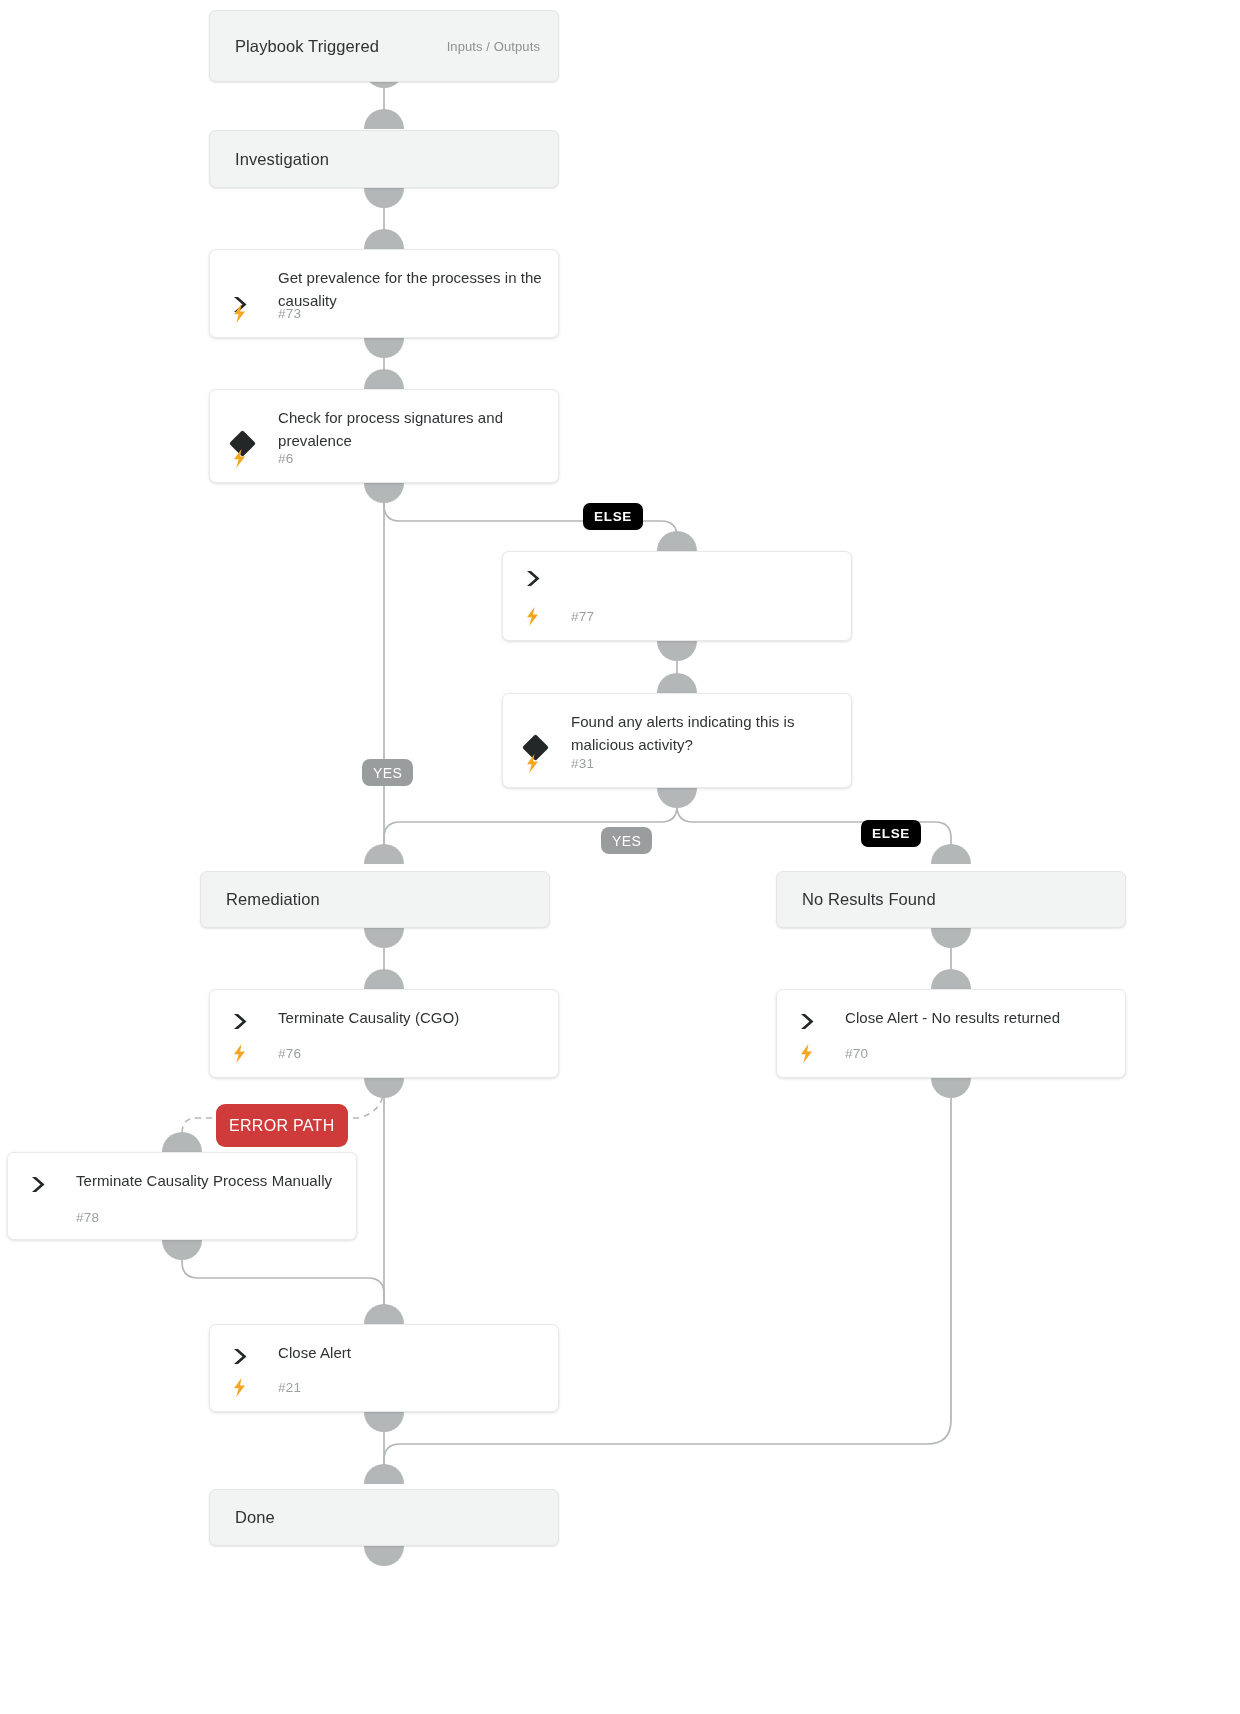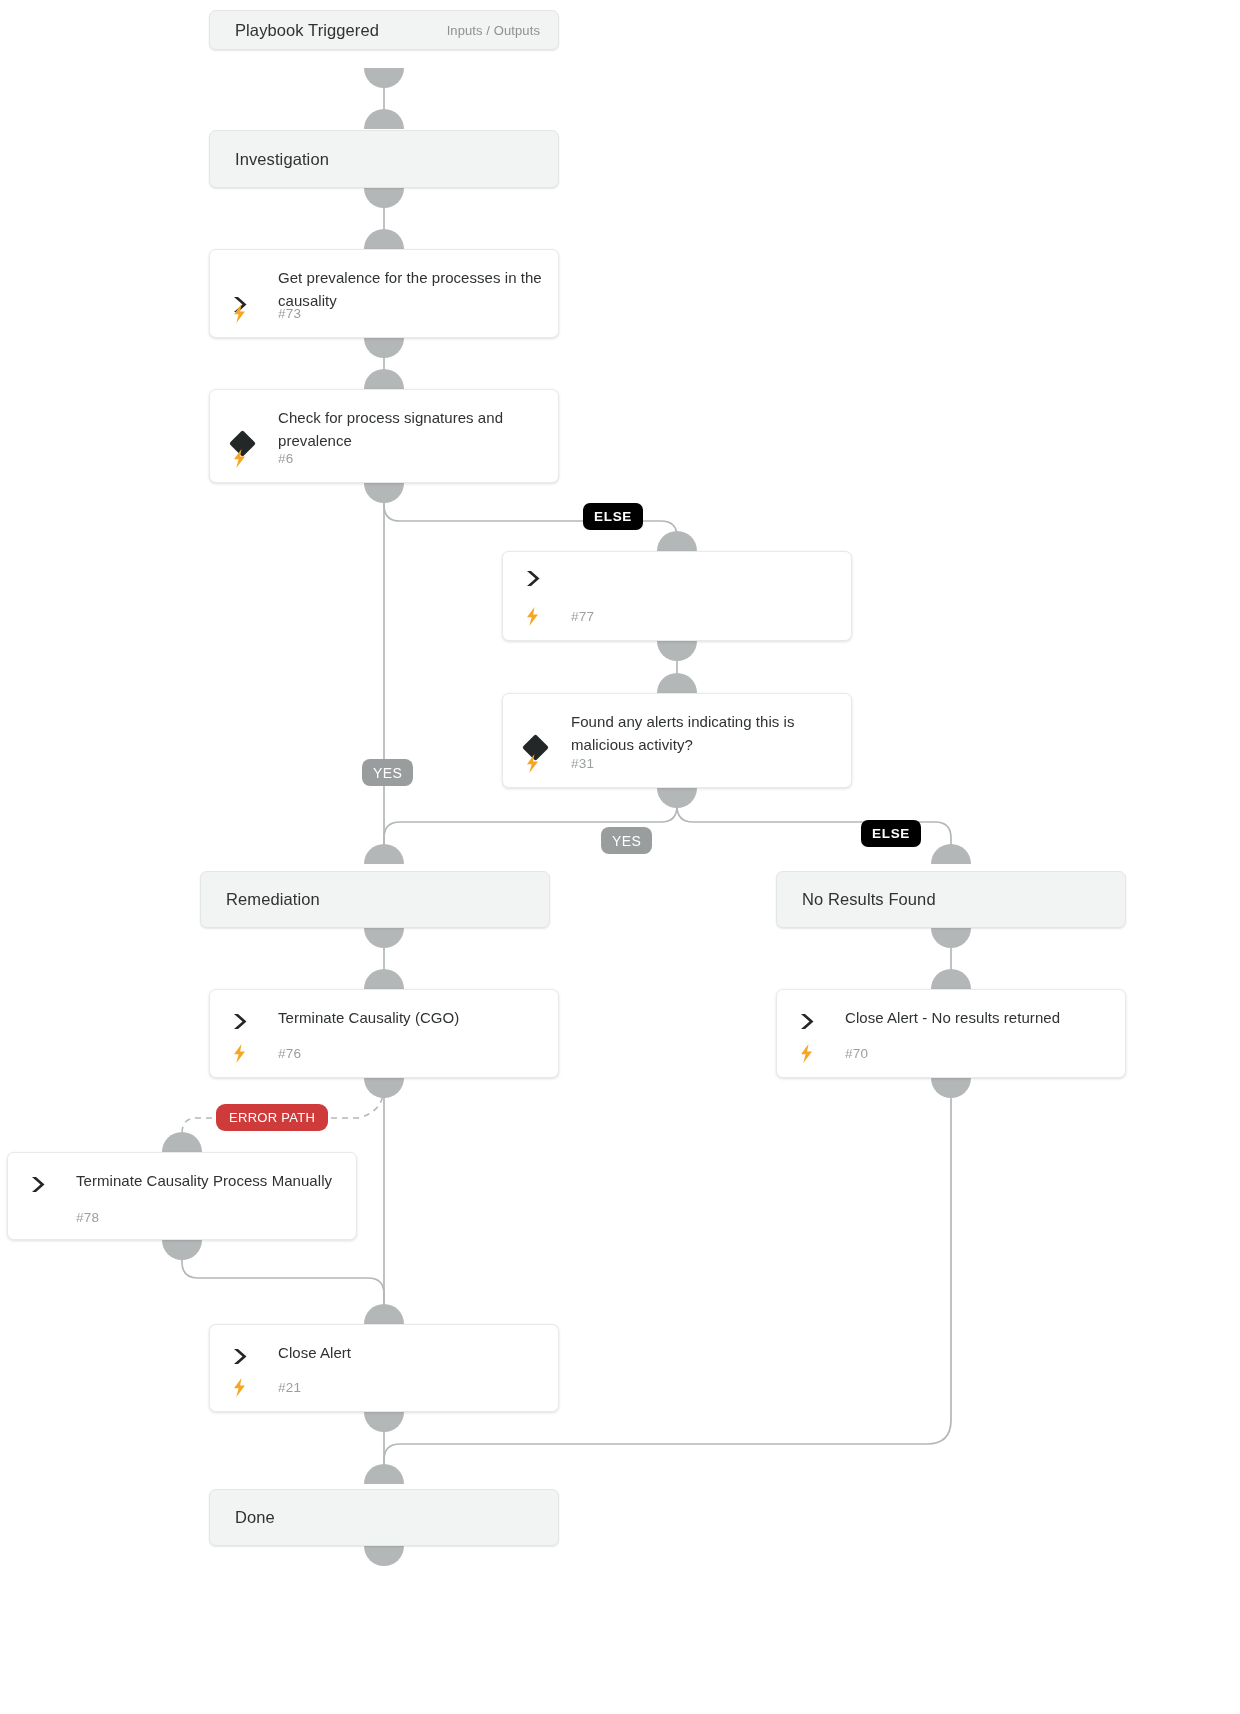--- a/index.html
+++ b/index.html
@@ -84,21 +84,21 @@
     border-radius:7px;
     font-size:13.5px;font-weight:700;
     letter-spacing:.7px;color:#ffffff;
     display:flex;align-items:center;justify-content:center;
     height:27px;padding:0 11px;
     box-sizing:border-box;
     white-space:nowrap;
   }
   .badge.yes{background:#9a9d9e;border-radius:8px;font-weight:400;letter-spacing:.4px;font-size:14px;margin-top:7px;}
   .badge.else{background:#000000;}
-  .badge.error{background:#cf3b3b;border-radius:9px;height:27px;padding:0 13px;font-weight:400;font-size:13px;letter-spacing:.3px;}
+  .badge.error{background:#cf3b3b;border-radius:9px;height:43px;padding:0 13px;font-weight:400;font-size:16px;letter-spacing:.3px;}
 </style>
 </head>
 <body>
 
 <div id="canvas">
 
   <svg id="edges" viewBox="0 0 1240 1714" xmlns="http://www.w3.org/2000/svg">
     <defs>
 
       <marker id="arw" viewBox="0 0 10 10" refX="9" refY="5" markerWidth="7" markerHeight="7" orient="auto-start-reverse">
@@ -184,21 +184,21 @@
       <path d="M376,849 L392,849 L384,864 Z"></path>
       <path d="M943,849 L959,849 L951,864 Z"></path>
       <path d="M376,974 L392,974 L384,989 Z"></path>
       <path d="M943,974 L959,974 L951,989 Z"></path>
       <path d="M174,1137 L190,1137 L182,1152 Z"></path>
       <path d="M376,1309 L392,1309 L384,1324 Z"></path>
       <path d="M376,1469 L392,1469 L384,1484 Z"></path>
     </g>
   </svg>
 
-  <div class="node section" style="left:209px;top:10px;width:350px;height:40px;gap:44px;">
+  <div class="node section" style="left:209px;top:10px;width:350px;height:72px;gap:44px;">
     <span class="sec-title">Playbook Triggered</span>
     <span class="sec-aux">Inputs / Outputs</span>
   </div>
 
   <div class="node section" style="left:209px;top:130px;width:350px;height:58px;">
     <span class="sec-title">Investigation</span>
   </div>
 
   <div class="node task" style="left:209px;top:249px;width:350px;height:89px;">
     <div class="task-grid">

